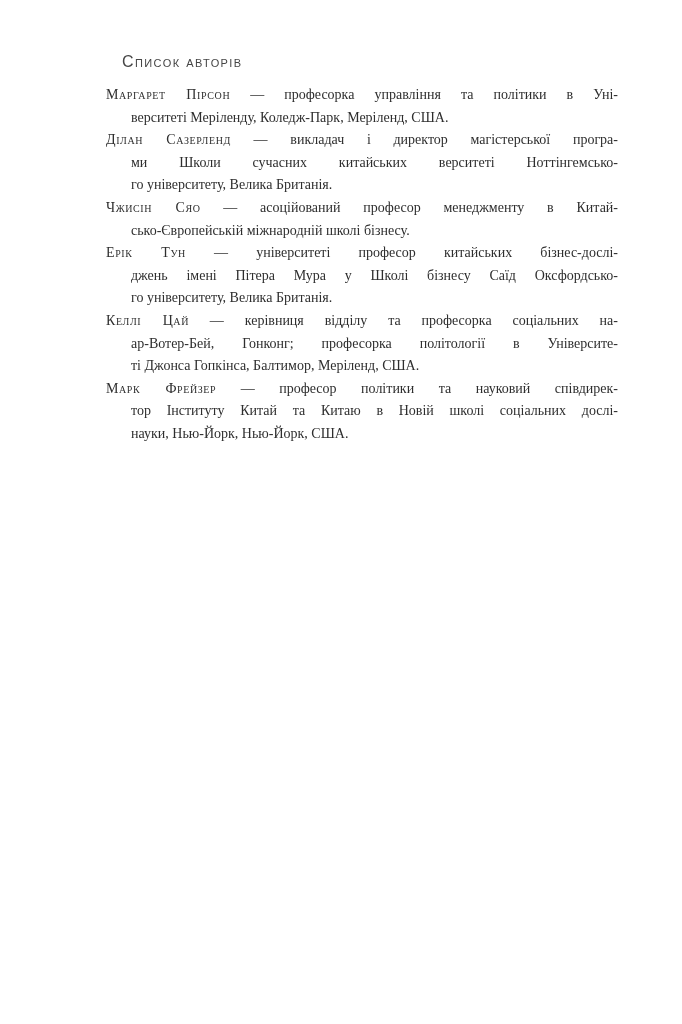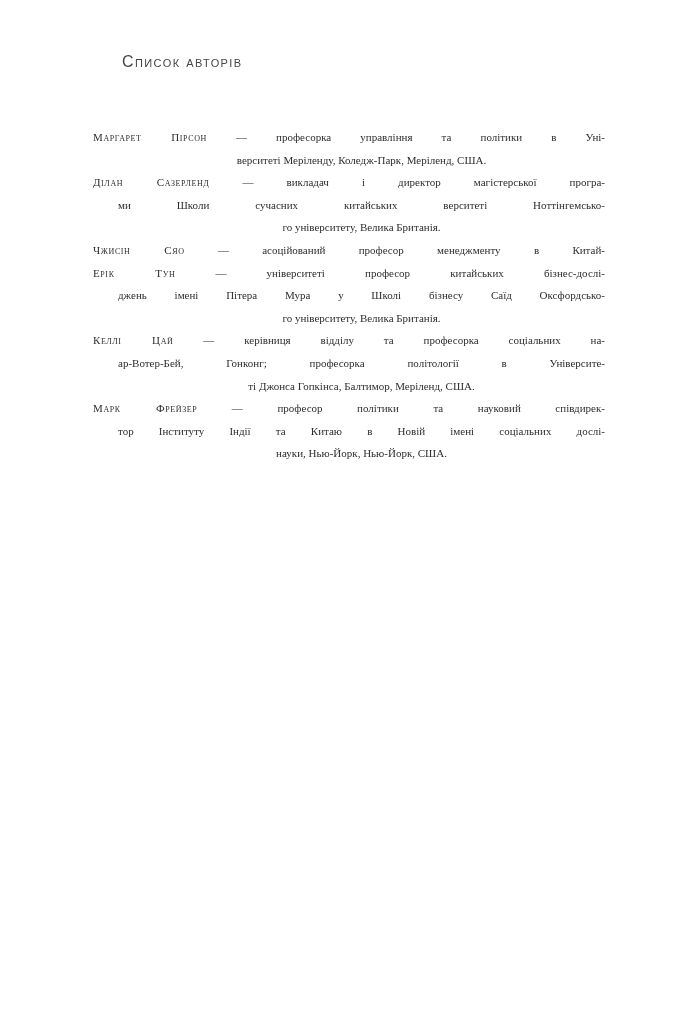--- a/index.html
+++ b/index.html
@@ -22,32 +22,31 @@
     font-family: "Liberation Sans", sans-serif;
     font-size: 16px;
     line-height: 20px;
     font-variant: small-caps;
     letter-spacing: 1.4px;
     color: var(--header-color, #454545);
     white-space: nowrap;
   }
   .author-list {
     position: absolute;
-    left: 118px;      
+    left: 131px;      
     top: 84px;
     width: 487px;     
     color: var(--text-color, #2e2e2e);
-    font-size: 11px;
+    font-size: 14px;
     line-height: 22.6px;
-    margin-top: 42px;
   }
   .entry { margin: 0; padding: 0; }
   .line {
     white-space: nowrap;
-    text-align: center;
+    text-align: left;
   }
   .line.jl {
     text-align: justify;
     text-align-last: justify;
   }
   .line.first {
     margin-left: -25px;   
   }
   .name {
     font-variant: small-caps;
@@ -64,30 +63,31 @@
         <div class="line first jl"><span class="name">Маргарет Пірсон</span><span class="rest"> — професорка управління та політики в Уні-</span></div>
         <div class="line">верситеті Меріленду, Коледж-Парк, Меріленд, США.</div>
       </div>
       <div class="entry">
         <div class="line first jl"><span class="name">Ділан Сазерленд</span><span class="rest"> — викладач і директор магістерської програ-</span></div>
         <div class="line jl">ми Школи сучасних китайських верситеті Ноттінгемсько-</div>
         <div class="line">го університету, Велика Британія.</div>
       </div>
       <div class="entry">
         <div class="line first jl"><span class="name">Чжисін Сяо</span><span class="rest"> — асоційований професор менеджменту в Китай-</span></div>
+        <div class="line">сько-Європейській міжнародній школі бізнесу.</div>
       </div>
       <div class="entry">
         <div class="line first jl"><span class="name">Ерік Тун</span><span class="rest"> — університеті професор китайських бізнес-дослі-</span></div>
         <div class="line jl">джень імені Пітера Мура у Школі бізнесу Саїд Оксфордсько-</div>
         <div class="line">го університету, Велика Британія.</div>
       </div>
       <div class="entry">
         <div class="line first jl"><span class="name">Келлі Цай</span><span class="rest"> — керівниця відділу та професорка соціальних на-</span></div>
         <div class="line jl">ар-Вотер-Бей, Гонконг; професорка політології в Університе-</div>
         <div class="line">ті Джонса Гопкінса, Балтимор, Меріленд, США.</div>
       </div>
       <div class="entry">
         <div class="line first jl"><span class="name">Марк Фрейзер</span><span class="rest"> — професор політики та науковий співдирек-</span></div>
-        <div class="line jl">тор Інституту Індії та Китаю в Новій імені соціальних дослі-</div>
+        <div class="line jl">тор Інституту Китай та Китаю в Новій школі соціальних дослі-</div>
         <div class="line">науки, Нью-Йорк, Нью-Йорк, США.</div>
       </div>
     </div>
 </div>
 
 </body></html>

